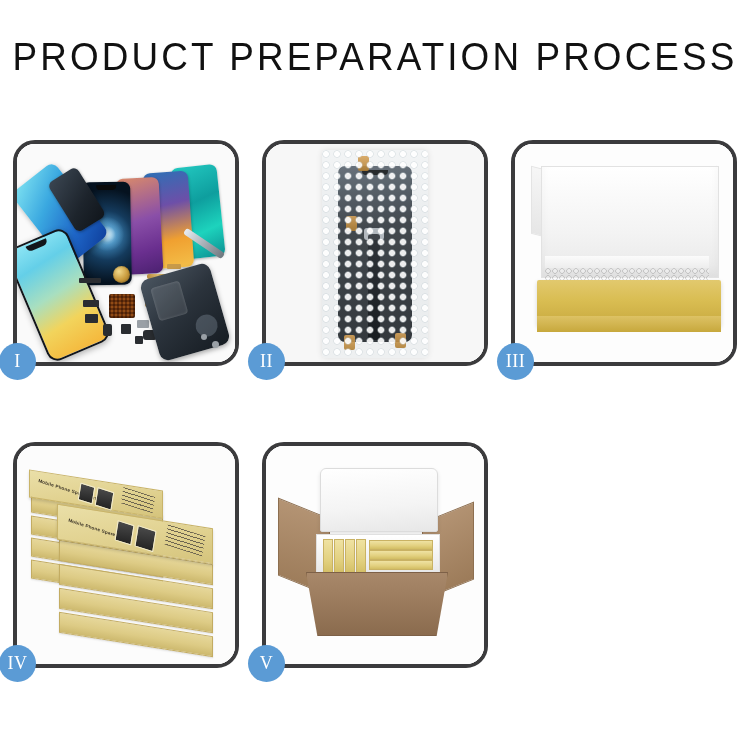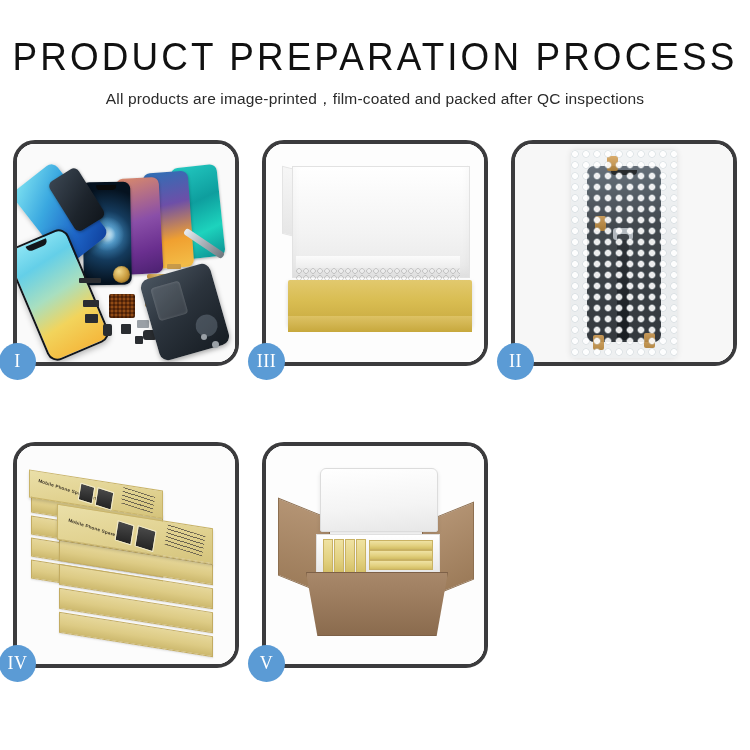--- a/index.html
+++ b/index.html
@@ -371,21 +371,20 @@
     background: rgba(140,112,82,.55); border-radius:1px;
   }
 </style>
 </head>
 <body>
 
 <div class="page">
 
   <div class="header">
     <div class="title">PRODUCT PREPARATION PROCESS</div>
-    <div class="subtitle">All products are image-printed，film-coated and packed after QC inspections</div>
   </div>
 
   <div class="grid">
 
     <div class="panel">
       <div class="panel-inner">
         <div class="scene">
           <div class="p1-bg"></div>
 
           <div class="fanphone fp5"></div>
@@ -412,36 +411,20 @@
           <div class="part gold" style="left:150px; top:120px; width:14px; height:5px;"></div>
           <div class="part" style="left:118px; top:192px; width:8px; height:8px;"></div>
 
           <div class="chassis"></div>
           <div class="tweezer"></div>
           <div class="part silver" style="right:16px; bottom:14px; width:7px; height:7px; border-radius:50%;"></div>
           <div class="part silver" style="right:28px; bottom:22px; width:6px; height:6px; border-radius:50%;"></div>
         </div>
       </div>
       <div class="badge">I</div>
-    </div>
-
-    <div class="panel">
-      <div class="panel-inner">
-        <div class="scene">
-          <div class="p3-bg"></div>
-          <div class="p3-lidwing-l"></div>
-          <div class="p3-lidwing-r"></div>
-          <div class="p3-lidback"></div>
-          <div class="p3-foam"></div>
-          <div class="p3-trayinner"></div>
-          <div class="p3-tray"></div>
-          <div class="p3-front"></div>
-        </div>
-      </div>
-      <div class="badge">III</div>
     </div>
 
     <div class="panel">
       <div class="panel-inner">
         <div class="scene">
           <div class="p2-bg"></div>
           <div class="bubblebag">
             <div class="screen-in-bag"></div>
             <div class="connector"></div>
             <div class="flexstrip"></div>
@@ -452,20 +435,36 @@
             <div class="bubbles"></div>
           </div>
         </div>
       </div>
       <div class="badge">II</div>
     </div>
 
     <div class="panel">
       <div class="panel-inner">
         <div class="scene">
+          <div class="p3-bg"></div>
+          <div class="p3-lidwing-l"></div>
+          <div class="p3-lidwing-r"></div>
+          <div class="p3-lidback"></div>
+          <div class="p3-foam"></div>
+          <div class="p3-trayinner"></div>
+          <div class="p3-tray"></div>
+          <div class="p3-front"></div>
+        </div>
+      </div>
+      <div class="badge">III</div>
+    </div>
+
+    <div class="panel">
+      <div class="panel-inner">
+        <div class="scene">
           <div class="p4-bg"></div>
 
           <div class="kbox" style="left:14px; top:58px;  width:130px; height:17px; transform:skewY(9deg);"></div>
           <div class="kbox" style="left:14px; top:80px;  width:130px; height:17px; transform:skewY(9deg);"></div>
           <div class="kbox" style="left:14px; top:102px; width:130px; height:17px; transform:skewY(9deg);"></div>
           <div class="kbox" style="left:14px; top:124px; width:130px; height:17px; transform:skewY(9deg);"></div>
 
           <div class="klid" style="left:12px; top:34px; width:132px; height:26px; transform:skewY(9deg);">
             <div class="klabel" style="left:8px; top:11px; transform:rotate(9deg);">Mobile Phone Spare Parts</div>
             <div class="kthumb" style="left:49px; top:5px; width:13px; height:16px; transform:rotate(9deg);"></div>

